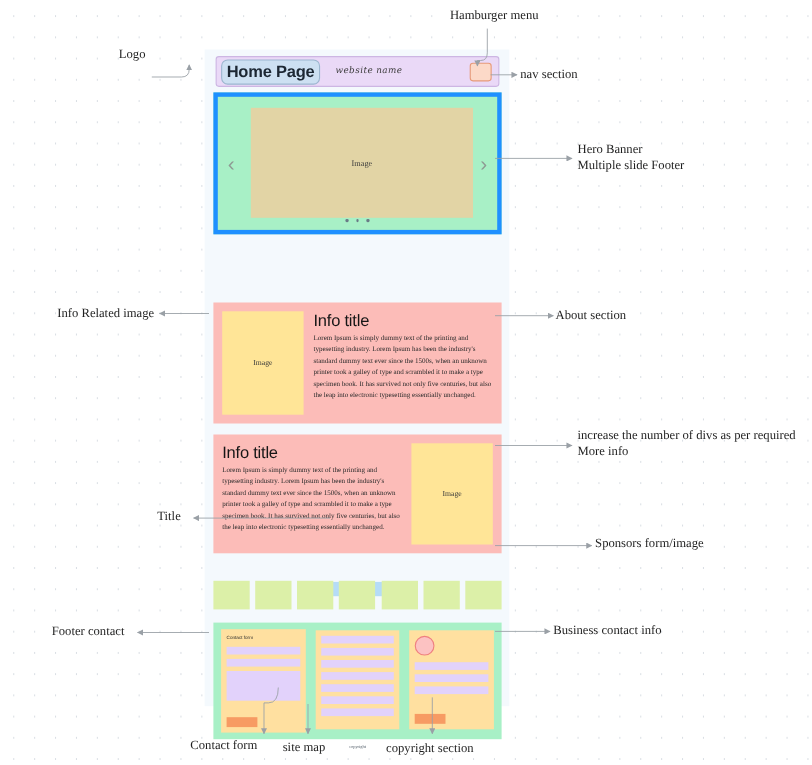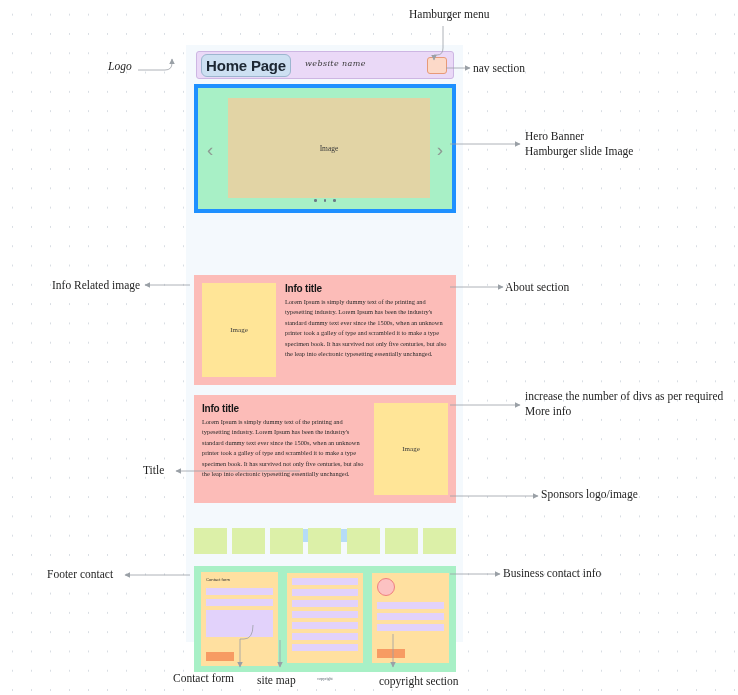--- a/index.html
+++ b/index.html
@@ -151,22 +151,22 @@
     display: flex;
     align-items: center;
     justify-content: center;
     font-family: "Liberation Serif", serif;
     font-size: 7px;
     color: #3b3b3b;
   }
   .info-text { flex: 1 1 auto; }
   .info-title {
     font-family: "Liberation Sans", sans-serif;
-    font-size: 10px;
-    font-weight: bold;
+    font-size: 15px;
+    font-weight: normal;
     color: #161616;
     margin-bottom: 3px;
     letter-spacing: -0.2px;
   }
   .info-body {
     font-family: "Liberation Serif", serif;
     font-size: 6.4px;
     line-height: 1.62;
     color: #2b2b2b;
     text-align: left;
@@ -395,36 +395,36 @@
 
     <path d="M 253 625 Q 253 639 244 639 L 240 639 L 240 667" marker-end="url(#arrow)"></path>
 
     <path d="M 280 640 L 280 667" marker-end="url(#arrow)"></path>
 
     <path d="M 393 634 L 393 667" marker-end="url(#arrow)"></path>
   </g>
 </svg>
 
 <div class="annotation" style="left:409px; top:7px;">Hamburger menu</div>
-<div class="annotation" style="left:108px; top:59px;font-style:italic;">Logo</div>
+<div class="annotation" style="left:108px; top:43px;">Logo</div>
 <div class="annotation" style="left:473px; top:61px;">nav section</div>
 
 <div class="annotation" style="left:525px; top:129px;">
   <div>Hero Banner</div>
-  <div>Hamburger slide Image</div>
+  <div>Multiple slide Footer</div>
 </div>
 
 <div class="annotation" style="left:52px;  top:278px;">Info Related image</div>
 <div class="annotation" style="left:505px; top:280px;">About section</div>
 
 <div class="annotation" style="left:525px; top:389px;">
   <div>increase the number of  divs as per required</div>
   <div>More info</div>
 </div>
 
 <div class="annotation" style="left:143px; top:463px;">Title</div>
-<div class="annotation" style="left:541px; top:487px;">Sponsors logo/image</div>
+<div class="annotation" style="left:541px; top:487px;">Sponsors form/image</div>
 <div class="annotation" style="left:47px;  top:567px;">Footer contact</div>
 <div class="annotation" style="left:503px; top:566px;">Business contact info</div>
 
 <div class="annotation" style="left:173px; top:671px;">Contact form</div>
 <div class="annotation" style="left:257px; top:673px;text-align:right;">site map</div>
-<div class="annotation" style="left:351px; top:674px;margin-left:28px;">copyright section</div>
+<div class="annotation" style="left:351px; top:674px;">copyright section</div>
 
 </body></html>

